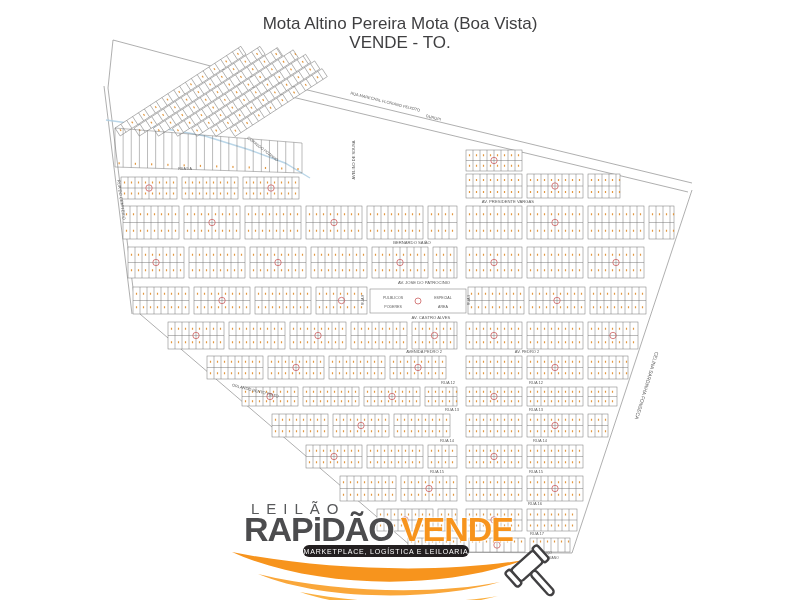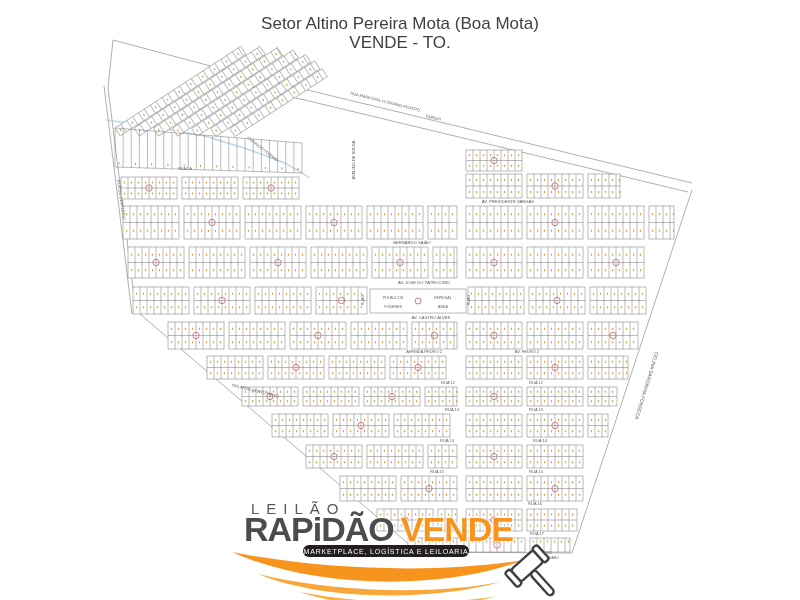--- a/index.html
+++ b/index.html
@@ -39,21 +39,21 @@
     position:absolute;left:303px;top:545px;width:166px;height:12px;z-index:6;
     border-radius:6px;background:var(--pill,#231f20);color:#fff;
     font-size:7px;letter-spacing:0.8px;text-align:center;line-height:13px;
   }
   .gv{fill:#ffffff;stroke:#414042;stroke-width:2.4;stroke-linejoin:round;}
 </style>
 </head>
 <body>
 
 <div class="title">
-  <div>Setor Altino Pereira Mota (Boa Mota)</div>
+  <div>Mota Altino Pereira Mota (Boa Vista)</div>
   <div>VENDE - TO.</div>
 </div>
 
 <svg id="map-svg" width="800" height="600" viewBox="0 0 800 600">
     <polyline points="113,40 233,72" class="bl"></polyline>
     <polyline points="233,72 692,183" class="bl"></polyline>
     <polyline points="238,84 688,192" class="bl"></polyline>
     <polyline points="113,40 108,88 136,312" class="bl"></polyline>
     <polyline points="104,86 132,314" class="bl"></polyline>
     <polyline points="140,314 418,552" class="bl"></polyline>

